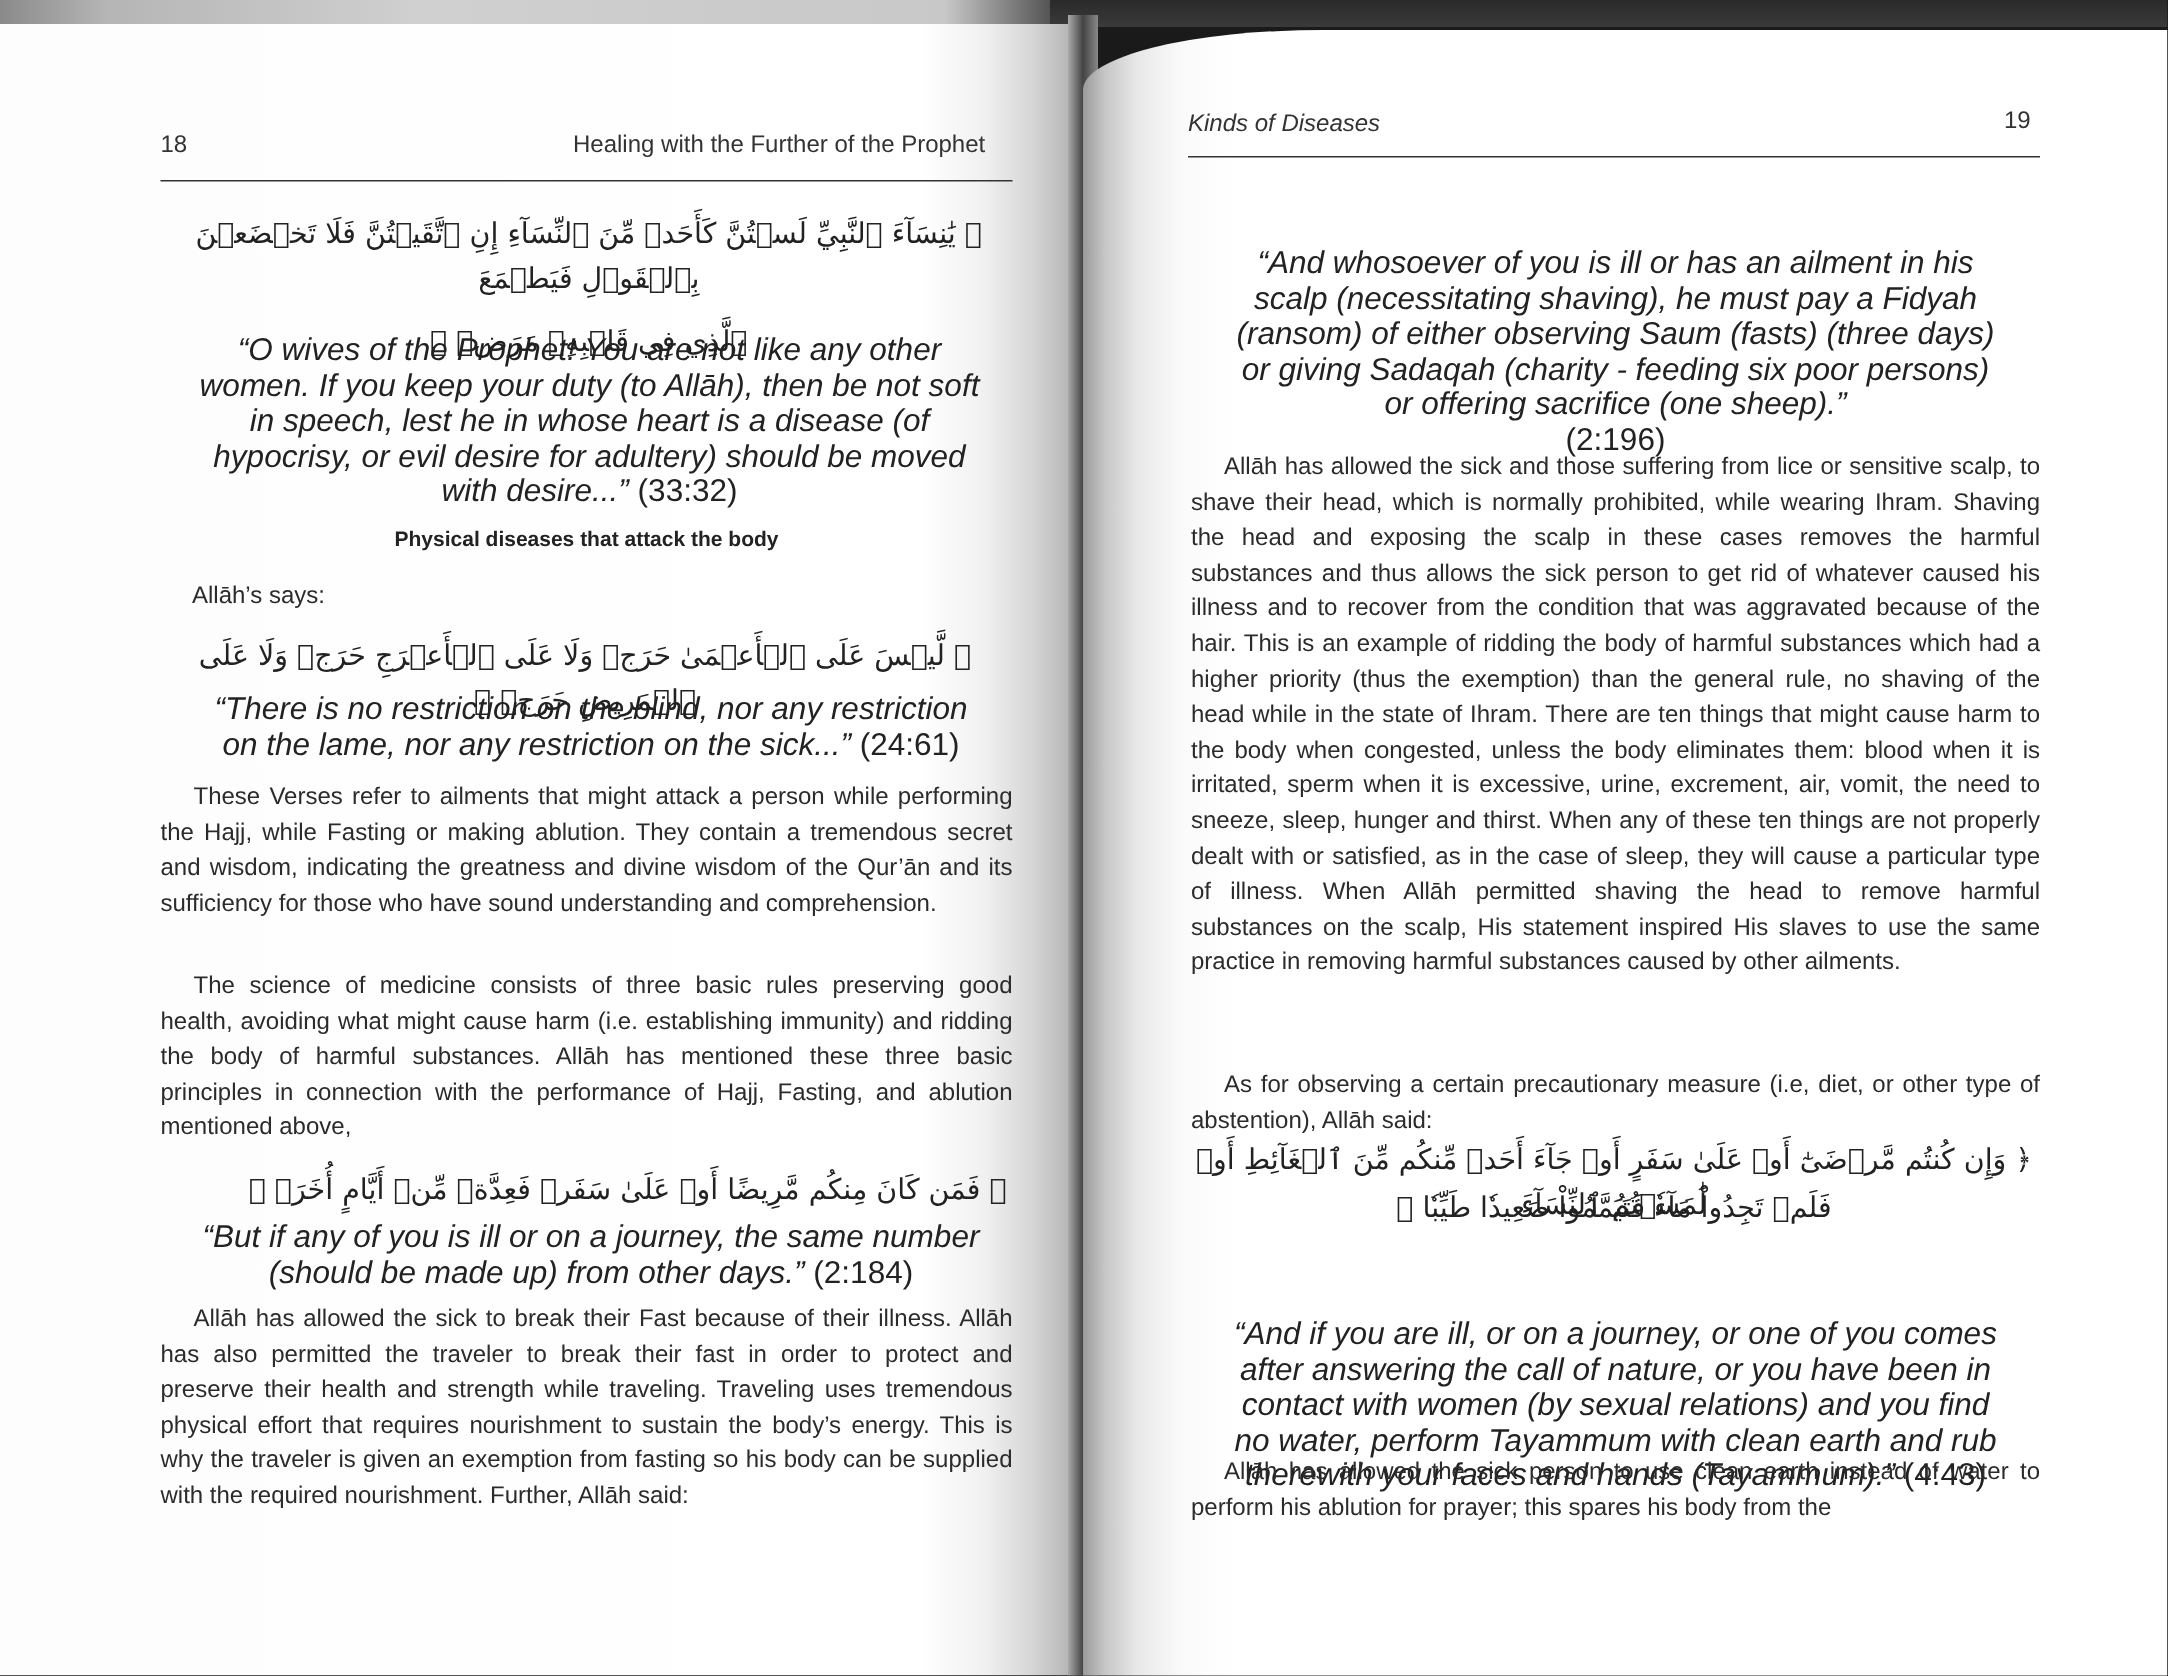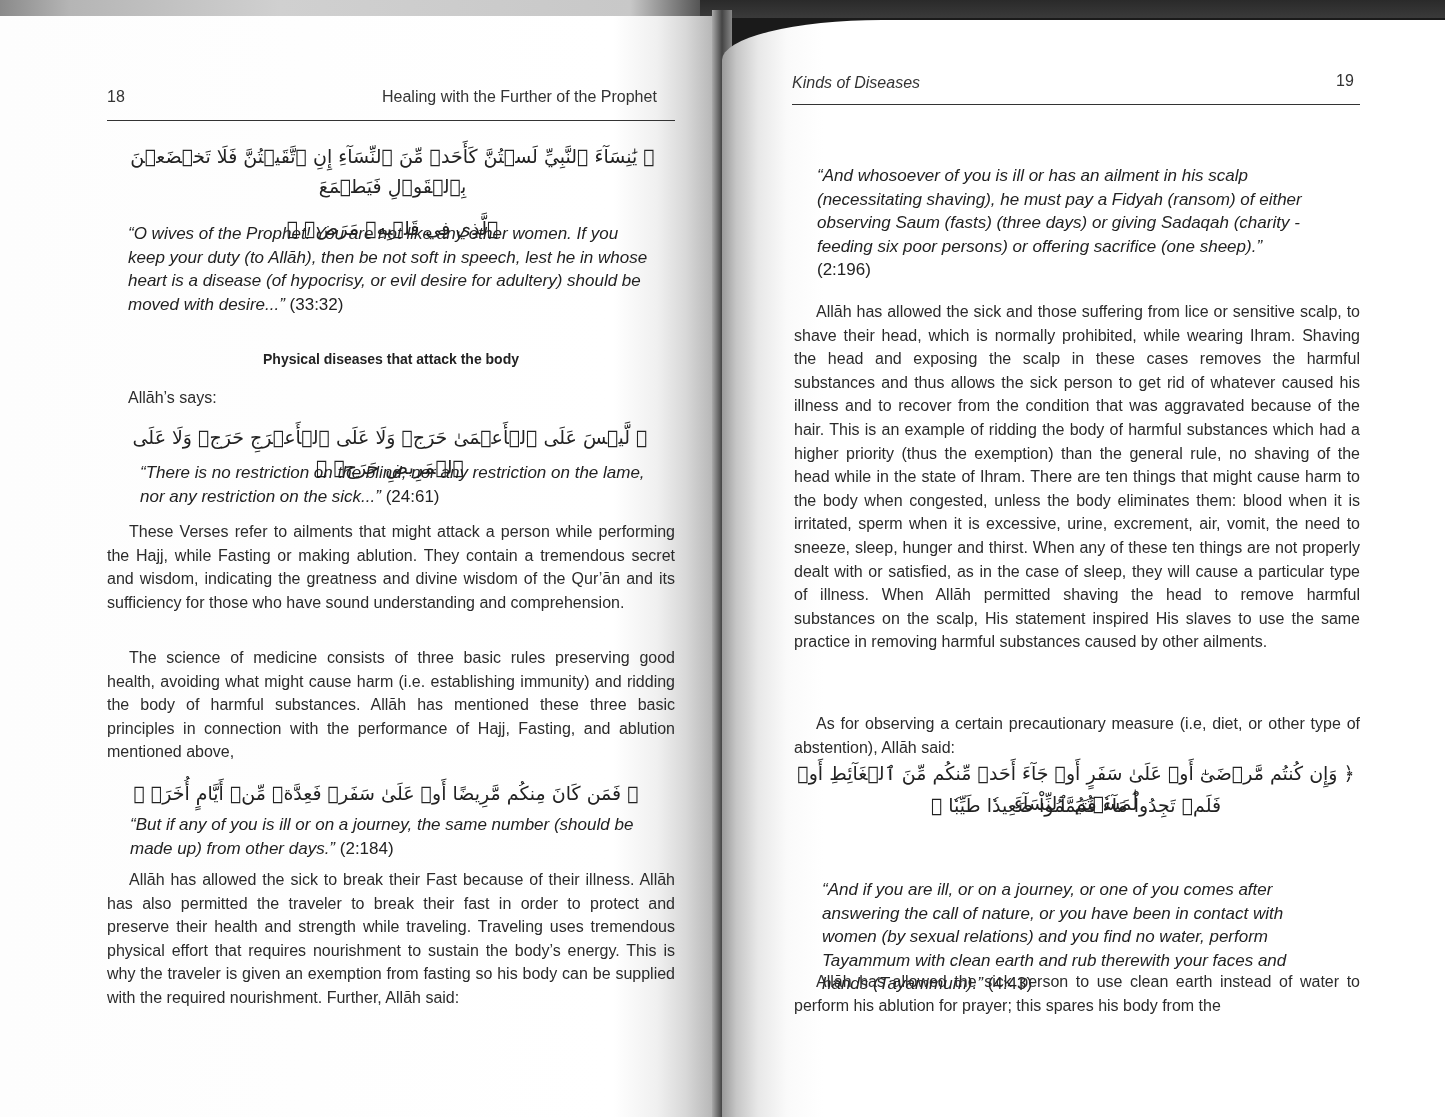--- a/index.html
+++ b/index.html
@@ -6,21 +6,21 @@
   body{width:1445px;height:1117px;position:relative;overflow:hidden;background:#1a1a1a;font-family:"Liberation Sans",sans-serif;color:#2a2a2a;}
   .topbar{position:absolute;left:0;top:0;width:1445px;height:18px;background:linear-gradient(#2a2a2a,#3a3a3a);}
   .topbar-left{position:absolute;left:0;top:0;width:700px;height:16px;background:linear-gradient(90deg,#8a8a8a 0%,#b5b5b5 10%,#d0d0d0 40%,#c8c8c8 90%,#555 100%);}
   .page{position:absolute;top:16px;height:1101px;background:#fff;overflow:hidden;}
   .page-left{left:0;width:722px;background:linear-gradient(90deg,#fdfdfd 0%,#fff 85%,#f0f0f0 91%,#d8d8d8 95%,#bdbdbd 98%,#a8a8a8 100%);}
   .page-right{left:722px;width:723px;top:20px;background:linear-gradient(90deg,#9a9a9a 0%,#c6c6c6 2%,#e8e8e8 5%,#fafafa 9%,#fff 14%,#fff 100%);border-top-left-radius:160px 40px;}
   .gutter{position:absolute;left:712px;top:10px;width:20px;height:1107px;background:linear-gradient(90deg,#aaa,#444 50%,#888);}
   .runhead{position:absolute;font-size:16px;color:#333;}
   .rule{position:absolute;height:0;border-top:1.3px solid #333;}
   .arabic{position:absolute;text-align:center;font-family:"DejaVu Sans",sans-serif;font-size:19px;color:#222;direction:rtl;line-height:30px;}
-  .quote{position:absolute;text-align:left;font-style:italic;font-size:17px;line-height:23.5px;color:#222;}
+  .quote{position:absolute;text-align:center;font-style:italic;font-size:21px;line-height:23.5px;color:#222;}
   .quote .ref{font-style:normal;}
   .para{position:absolute;text-align:justify;font-size:16px;line-height:23.6px;color:#2b2b2b;}
   .para .indent{display:inline-block;width:22px;}
   .heading{position:absolute;text-align:center;font-weight:bold;font-size:14px;color:#222;}
 </style>
 </head>
 <body>
 
 <div class="topbar">
     <div class="topbar-left"></div>
@@ -37,21 +37,21 @@
 
   <div class="heading" style="left:107px;top:335px;width:568px;">Physical diseases that attack the body</div>
   <div class="para" style="left:128px;top:370px;width:300px;">Allāh’s says:</div>
 
   <div class="arabic" style="left:115px;top:406px;width:550px;">﴿ لَّيۡسَ عَلَى ٱلۡأَعۡمَىٰ حَرَجٞ وَلَا عَلَى ٱلۡأَعۡرَجِ حَرَجٞ وَلَا عَلَى ٱلۡمَرِيضِ حَرَجٞ ﴾</div>
   <div class="quote" style="left:140px;top:445px;width:508px;"><span>“There is no restriction on the blind, nor any restriction on the lame, nor any restriction on the sick...”</span> <span class="ref">(24:61)</span></div>
 
   <div class="para" style="left:107px;top:504px;width:568px;"><span class="indent"></span><span>These Verses refer to ailments that might attack a person while performing the Hajj, while Fasting or making ablution. They contain a tremendous secret and wisdom, indicating the greatness and divine wisdom of the Qur’ān and its sufficiency for those who have sound understanding and comprehension.</span></div>
   <div class="para" style="left:107px;top:630px;width:568px;"><span class="indent"></span><span>The science of medicine consists of three basic rules preserving good health, avoiding what might cause harm (i.e. establishing immunity) and ridding the body of harmful substances. Allāh has mentioned these three basic principles in connection with the performance of Hajj, Fasting, and ablution mentioned above,</span></div>
 
-  <div class="arabic" style="left:121px;top:762px;width:530px;">﴿ فَمَن كَانَ مِنكُم مَّرِيضًا أَوۡ عَلَىٰ سَفَرٖ فَعِدَّةٞ مِّنۡ أَيَّامٍ أُخَرَۚ ﴾</div>
+  <div class="arabic" style="left:141px;top:762px;width:530px;text-align:right;">﴿ فَمَن كَانَ مِنكُم مَّرِيضًا أَوۡ عَلَىٰ سَفَرٖ فَعِدَّةٞ مِّنۡ أَيَّامٍ أُخَرَۚ ﴾</div>
   <div class="quote" style="left:130px;top:797px;width:528px;"><span>“But if any of you is ill or on a journey, the same number (should be made up) from other days.”</span> <span class="ref">(2:184)</span></div>
 
   <div class="para" style="left:107px;top:852px;width:568px;"><span class="indent"></span><span>Allāh has allowed the sick to break their Fast because of their illness. Allāh has also permitted the traveler to break their fast in order to protect and preserve their health and strength while traveling. Traveling uses tremendous physical effort that requires nourishment to sustain the body’s energy. This is why the traveler is given an exemption from fasting so his body can be supplied with the required nourishment. Further, Allāh said:</span></div>
 </div>
 
 <div class="gutter"></div>
 
 <div class="page page-right">
   <div class="runhead" style="left:70px;top:54px;font-style:italic;">Kinds of Diseases</div>
   <div class="runhead" style="left:614px;top:52px;">19</div>

